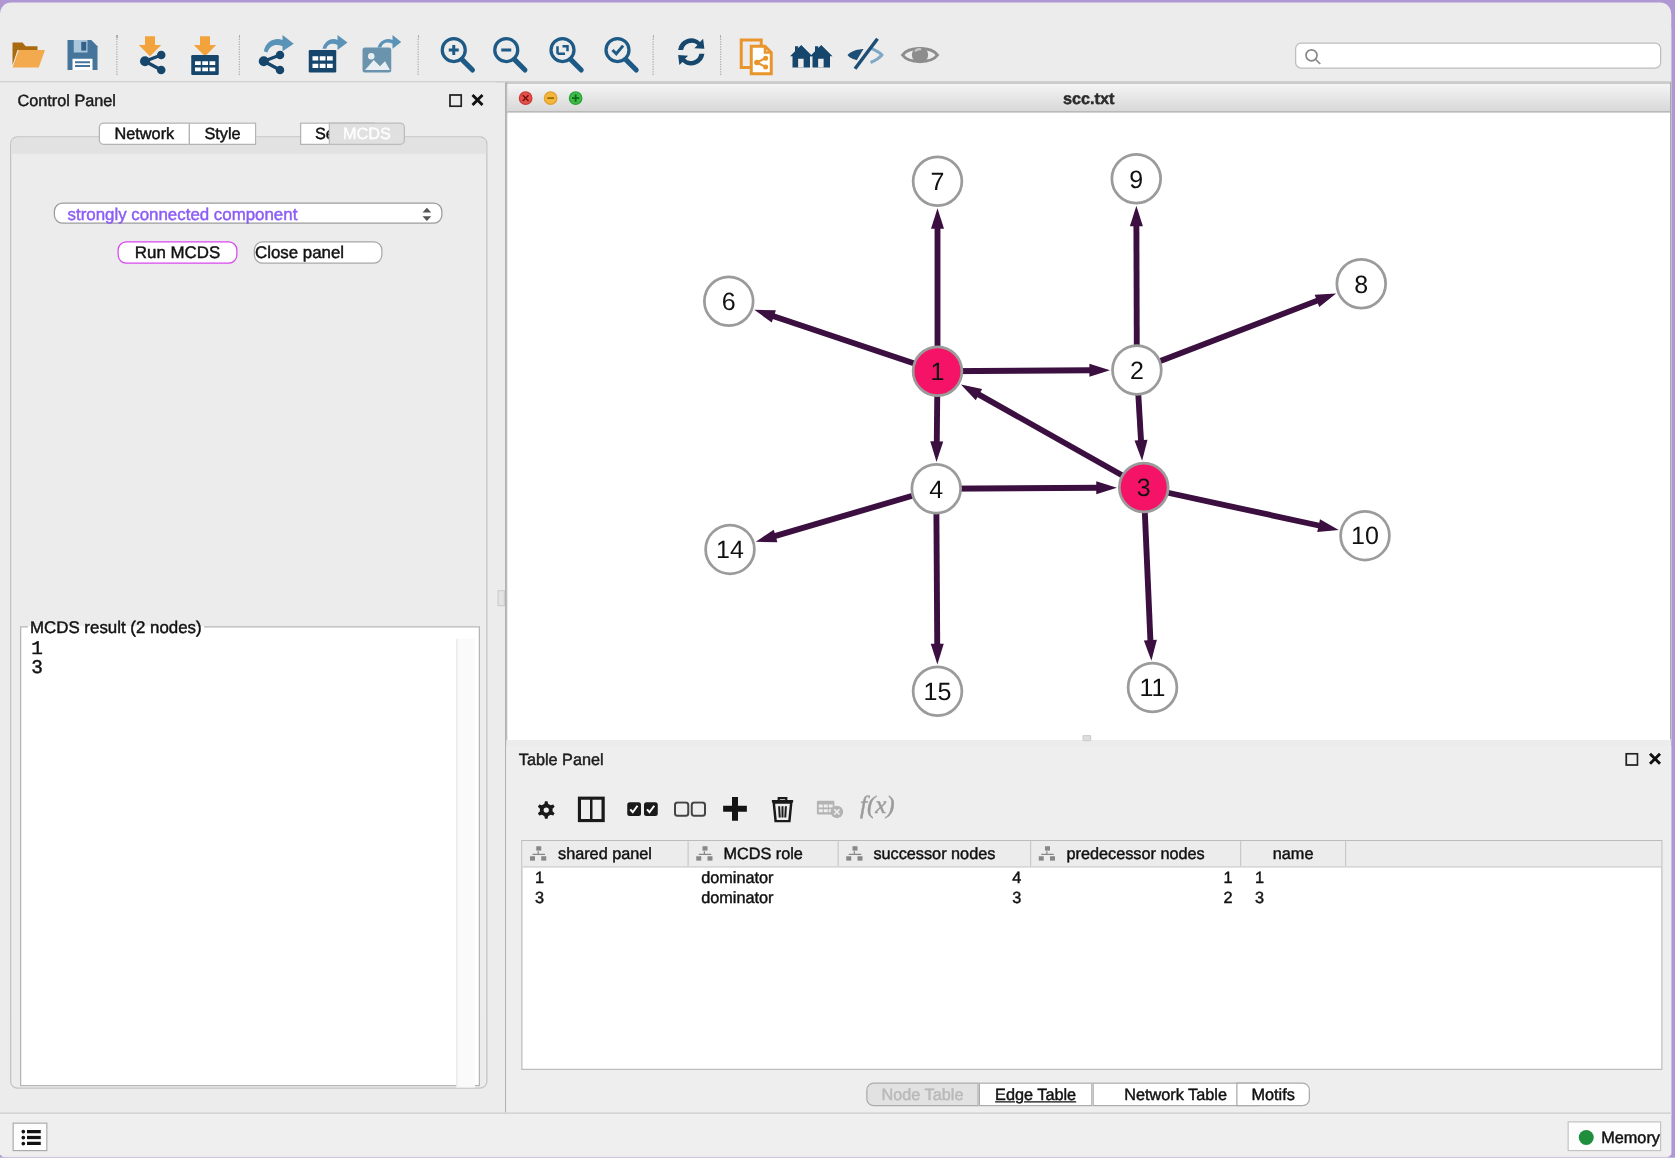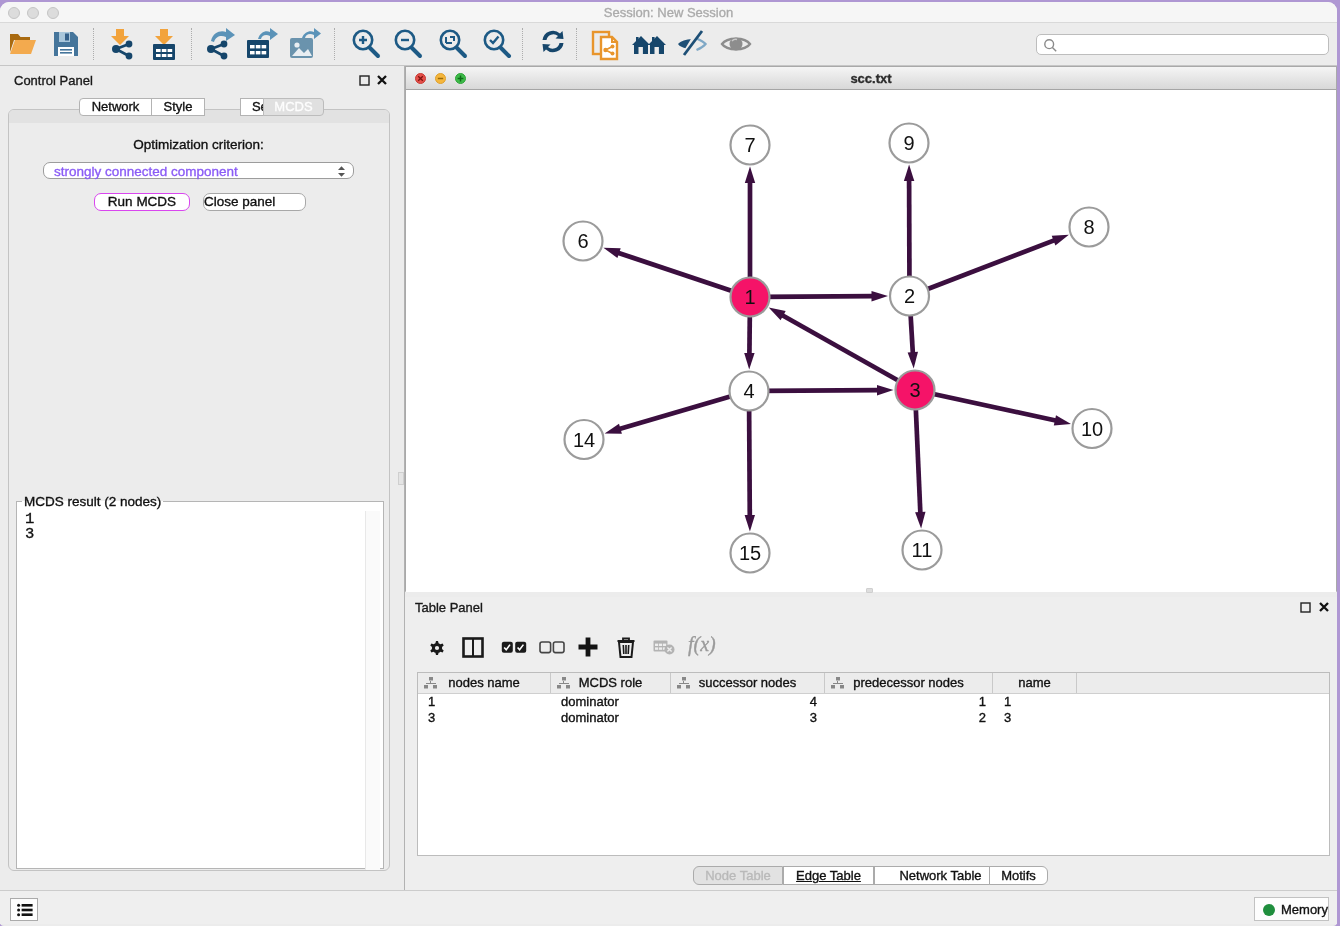--- a/index.html
+++ b/index.html
@@ -43,26 +43,20 @@
 .trow { position:absolute; left:0; width:100%; height:16px; font-size:13px; color:#111; line-height:15px; }
 #btabs { position:absolute; left:288px; top:269px; height:20px; }
 .btab { position:absolute; top:0; height:19px; background:#fff; border:1px solid #ababab; font-size:13px; color:#111; text-align:center; line-height:17px; }
 
 #statusbar { position:absolute; left:0; top:888px; width:100%; height:34px; background:#efefef; border-top:1px solid #cccccc; }
 </style>
 </head>
 <body>
 <div id="stage">
 <div id="win">
-  <div id="titlebar">
-    <div class="tl" style="left:8px;"></div>
-    <div class="tl" style="left:27px;"></div>
-    <div class="tl" style="left:47px;"></div>
-    <div id="wtitle">Session: New Session</div>
-  </div>
   <div id="toolbar">
     <div class="tsep" style="left:93px;"></div>
     <div class="tsep" style="left:191px;"></div>
     <div class="tsep" style="left:334px;"></div>
     <div class="tsep" style="left:522px;"></div>
     <div class="tsep" style="left:576px;"></div>
 
     <svg class="ticon" style="left:7px;" width="32" height="32" viewBox="0 0 32 32">
       <path d="M3 6 L11 6 L13.5 9 L23 9 L23 12 L7 12 L3 24 Z" fill="#a96a10"></path>
       <path d="M3 26 L8 12 L29 12 L24 26 Z" fill="#f3aa4e"></path>
@@ -210,21 +204,20 @@
         </svg>
     <svg style="position:absolute;left:376px;top:8px;" width="12" height="12" viewBox="0 0 12 12">
           <path d="M2 2 L10 10 M10 2 L2 10" stroke="#111" stroke-width="2.3"></path>
         </svg>
     <div id="cpbox"></div>
     <div style="position:absolute;left:9px;top:44px;width:380px;height:13px;background:#e2e2e2;border-radius:5px 5px 0 0;"></div>
     <div class="tab" style="left:79px; width:73px; border-radius:4px 0 0 4px;">Network</div>
     <div class="tab" style="left:151px; width:54px;">Style</div>
     <div class="tab" style="left:204px; width:60px;margin-left:36px;">Select</div>
     <div class="tab" style="left:263px; width:61px; background:#e0e0e0; color:#fdfdfd; border-color:#bcbcbc; border-radius:0 4px 4px 0;">MCDS</div>
-    <div style="position:absolute;left:0;top:71px;width:397px;text-align:center;font-size:13.5px;color:#111;">Optimization criterion:</div>
     <div style="position:absolute;left:43px;top:96px;width:311px;height:17px;background:#fff;border:1px solid #9c9c9c;border-radius:7px;">
       <div style="position:absolute;left:10px;top:1px;font-size:13.5px;color:#8b5cf6;">strongly connected component</div>
       <svg style="position:absolute;right:6px;top:2px;" width="11" height="13" viewBox="0 0 11 13">
             <path d="M2 5 L5.5 1.2 L9 5 Z M2 8 L5.5 11.8 L9 8 Z" fill="#555"></path>
           </svg>
     </div>
     <div style="position:absolute;left:94px;top:127px;width:96px;height:18px;background:#fff;border:1px solid #d946ef;border-radius:7px;text-align:center;font-size:13.5px;line-height:16px;color:#111;">Run MCDS</div>
     <div style="position:absolute;left:203px;top:127px;width:103px;height:18px;background:#fff;border:1px solid #a8a8a8;border-radius:7px;font-size:13.5px;line-height:16px;color:#111;">Close panel</div>
     <fieldset style="position:absolute;left:16px;top:428px;width:368px;height:375px;border:1px solid #b5b5b5;background:#fff;">
       <legend style="font-size:13.5px;color:#111;margin-left:5px;padding:0 2px;">MCDS result (2 nodes)</legend>
@@ -362,21 +355,21 @@
             <rect x="6" y="7.4" width="3.2" height="2.4"></rect>
             <rect x="10" y="7.4" width="3.2" height="2.4"></rect>
           </g>
       <circle cx="16.5" cy="9.5" r="5" fill="#b3b3b3"></circle>
           <path d="M14.4 7.4 L18.6 11.6 M18.6 7.4 L14.4 11.6" stroke="#eee" stroke-width="1.4"></path>
     </svg>
     <div style="position:absolute;left:283px;top:36px;font-family:'Liberation Serif',serif;font-style:italic;font-size:20px;color:#9b9b9b;">f(x)</div>
 
     <div id="tblarea">
       <div id="tblhead">
-        <div class="th" style="left:0;width:133px;"><span class="thtxt">nodes name</span></div>
+        <div class="th" style="left:0;width:133px;"><span class="thtxt">shared panel</span></div>
         <div class="th" style="left:133px;width:120px;"><span class="thtxt">MCDS role</span></div>
         <div class="th" style="left:253px;width:154px;"><span class="thtxt">successor nodes</span></div>
         <div class="th" style="left:407px;width:168px;"><span class="thtxt">predecessor nodes</span></div>
         <div class="th noicon" style="left:575px;width:84px;border-right:1px solid #c9c9c9;"><span class="thtxt2">name</span></div>
       </div>
       <div class="trow" style="top:21px;">
             <span style="position:absolute;left:10px;">1</span>
             <span style="position:absolute;left:143px;">dominator</span>
             <span style="position:absolute;left:253px;width:146px;text-align:right;">4</span>
             <span style="position:absolute;left:407px;width:161px;text-align:right;">1</span>

